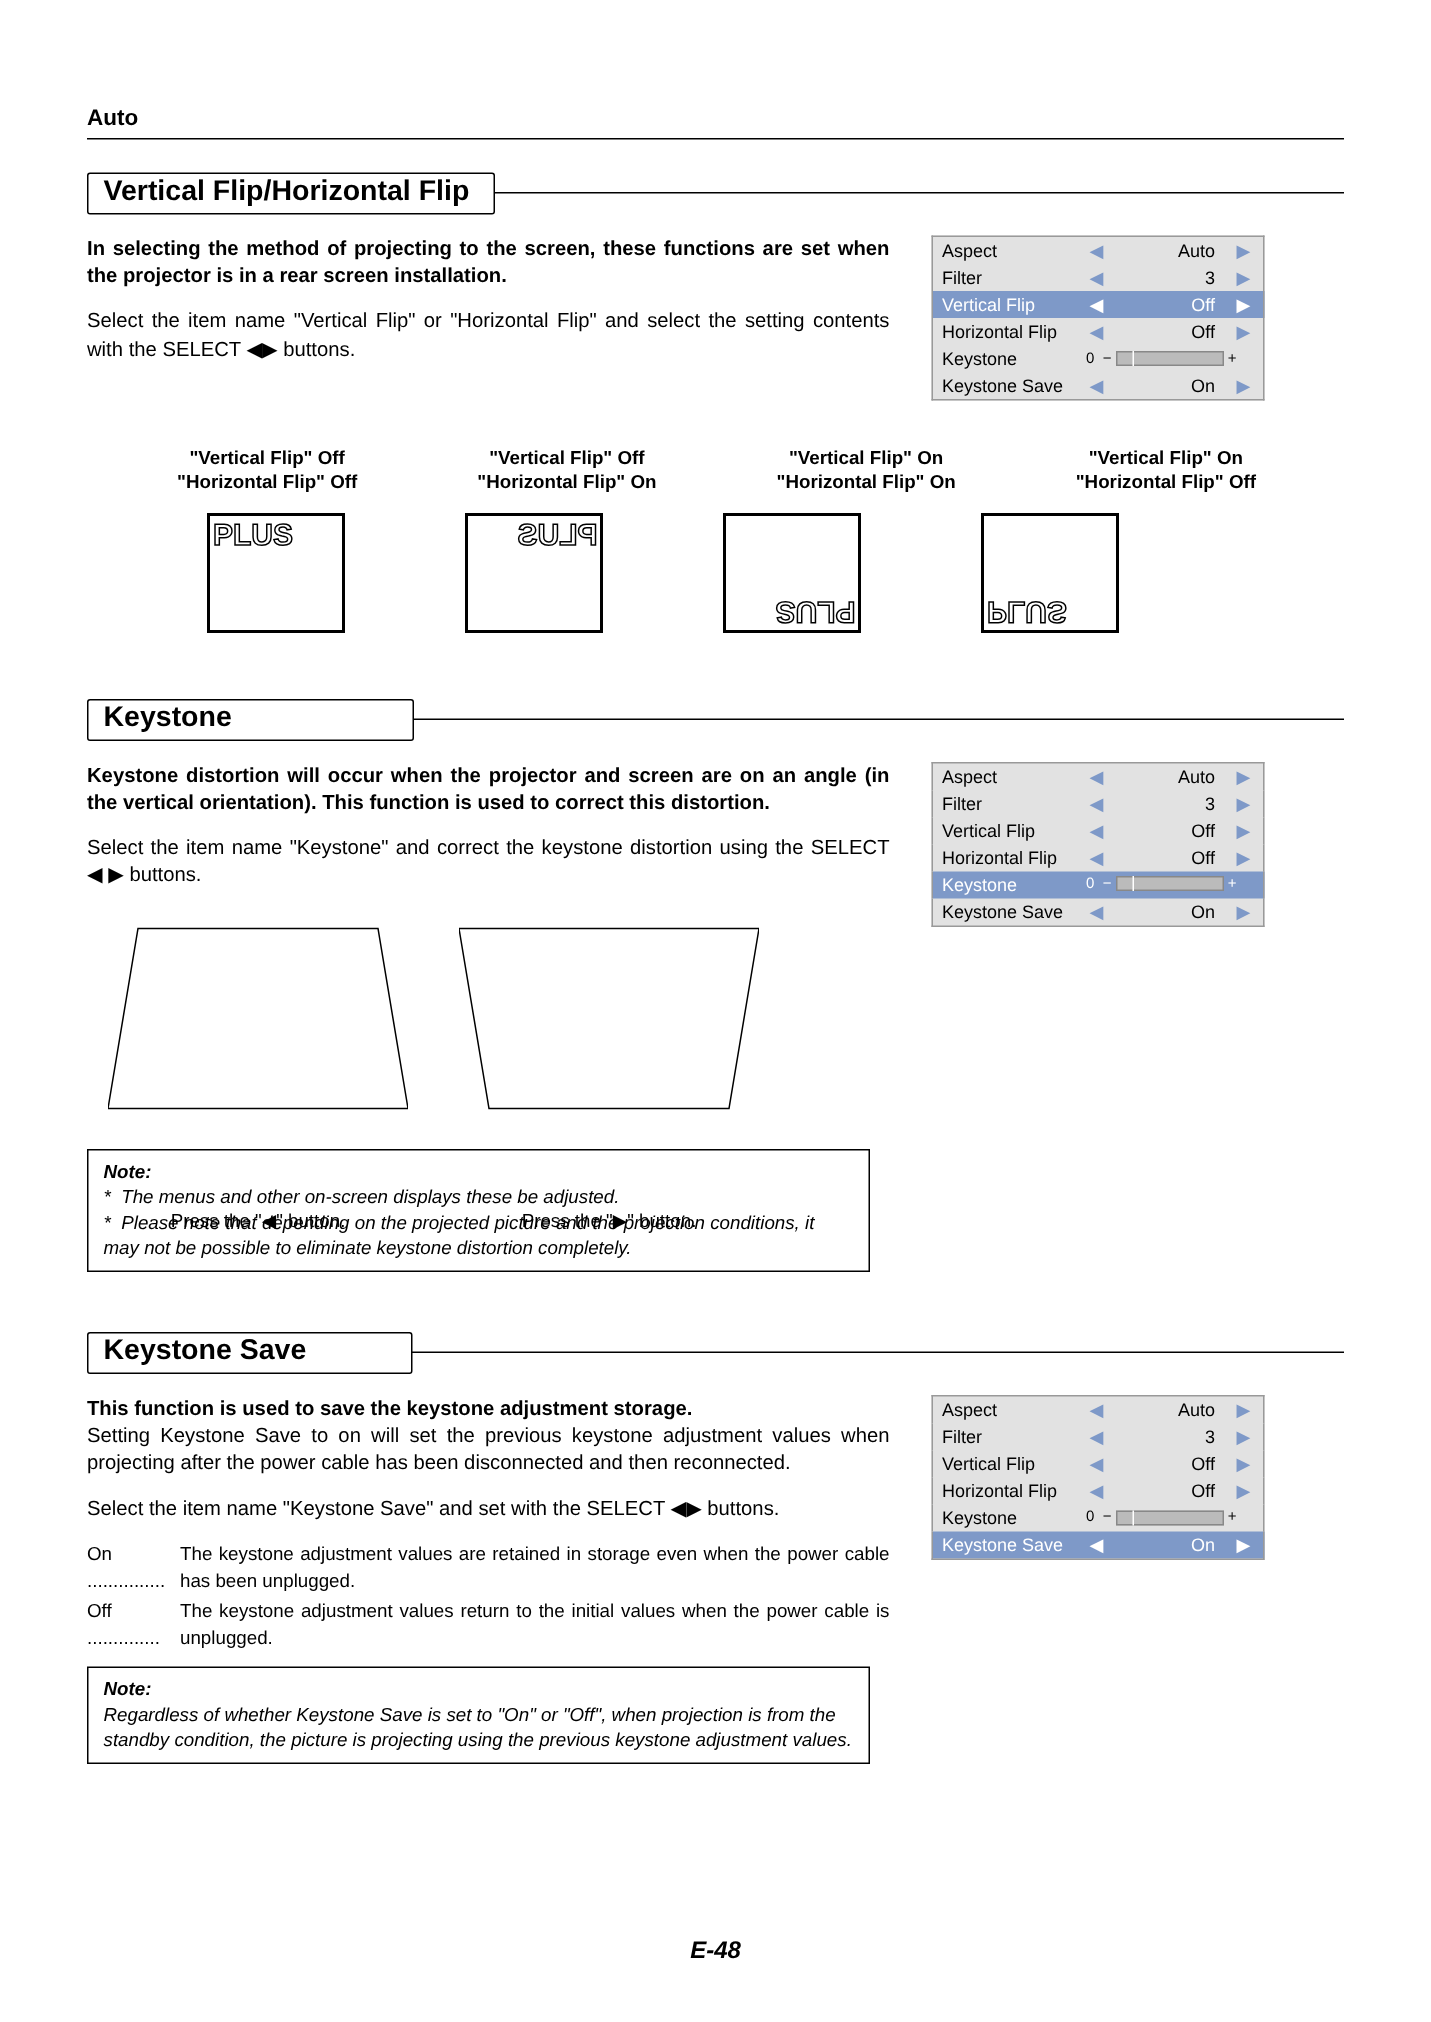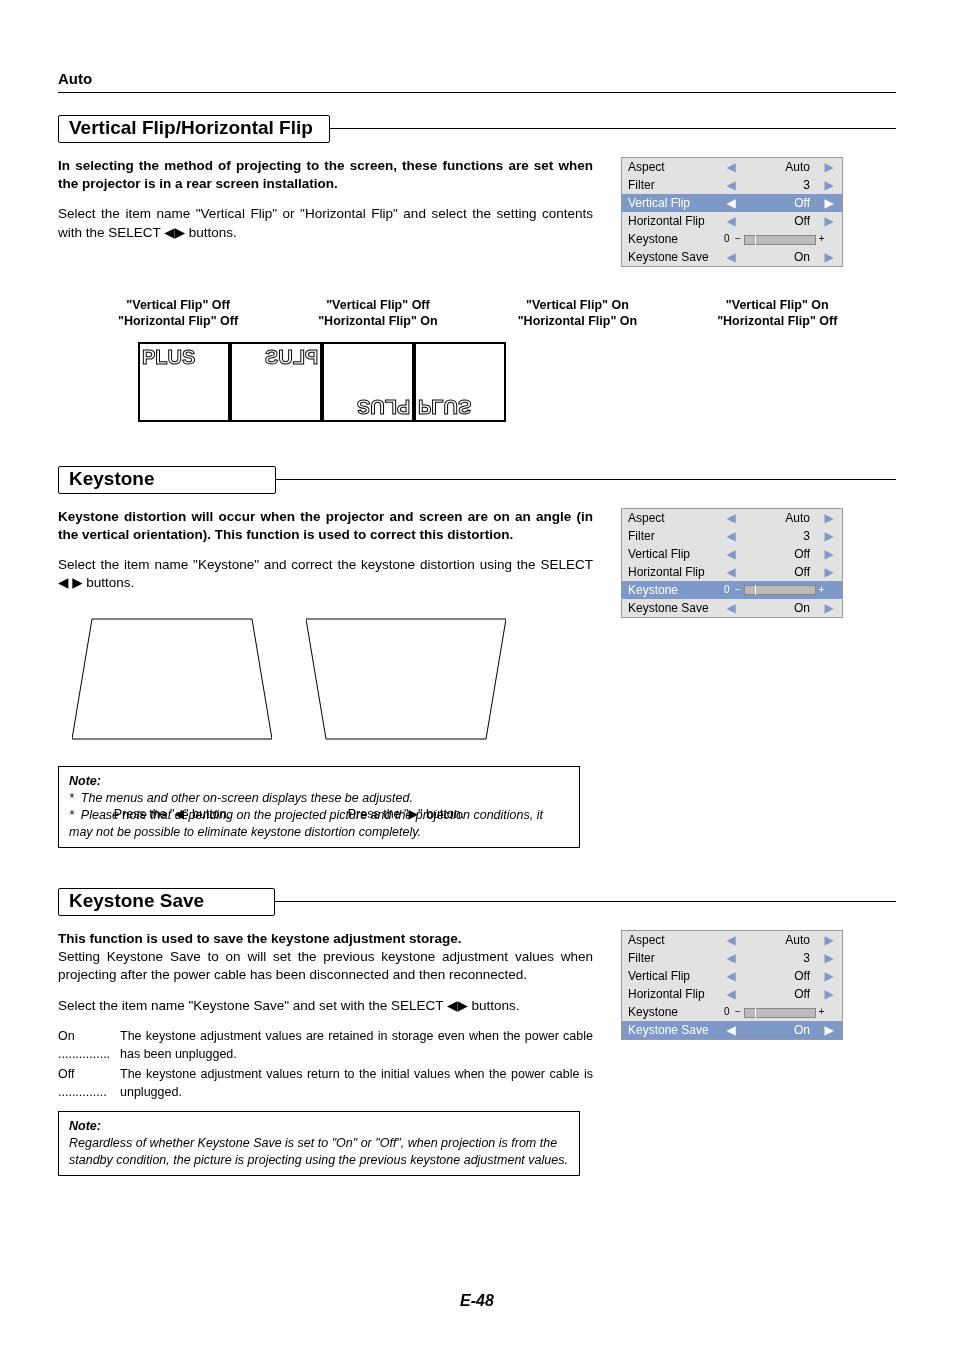--- a/index.html
+++ b/index.html
@@ -111,21 +111,21 @@
         <div class="lbl"><span>"Vertical Flip" Off</span><br><span>"Horizontal Flip" On</span></div>
       </div>
       <div class="flip-item">
         <div class="lbl"><span>"Vertical Flip" On</span><br><span>"Horizontal Flip" On</span></div>
       </div>
       <div class="flip-item">
         <div class="lbl"><span>"Vertical Flip" On</span><br><span>"Horizontal Flip" Off</span></div>
       </div>
     </div>
   </div>
-  <div style="display:flex;padding-left:80px;margin-top:-34px;margin-bottom:44px">
+  <div style="display:flex;gap:80px;padding-left:80px;margin-top:-34px;margin-bottom:44px">
     <div class="box" style="width:86px;height:74px;border:2px solid #000;display:flex;align-items:flex-start;justify-content:flex-start;padding:2px 0 0 2px">
         <span class="plus-txt">PLUS</span>
       </div>
     <div class="box" style="width:86px;height:74px;border:2px solid #000;display:flex;align-items:flex-start;justify-content:flex-end;padding:2px 2px 0 0">
         <span class="plus-txt flipx">PLUS</span>
       </div>
     <div class="box" style="width:86px;height:74px;border:2px solid #000;display:flex;align-items:flex-end;justify-content:flex-end;padding:0 2px 2px 0">
         <span class="plus-txt rot180">PLUS</span>
       </div>
     <div class="box" style="width:86px;height:74px;border:2px solid #000;display:flex;align-items:flex-end;justify-content:flex-start;padding:0 0 2px 2px">

